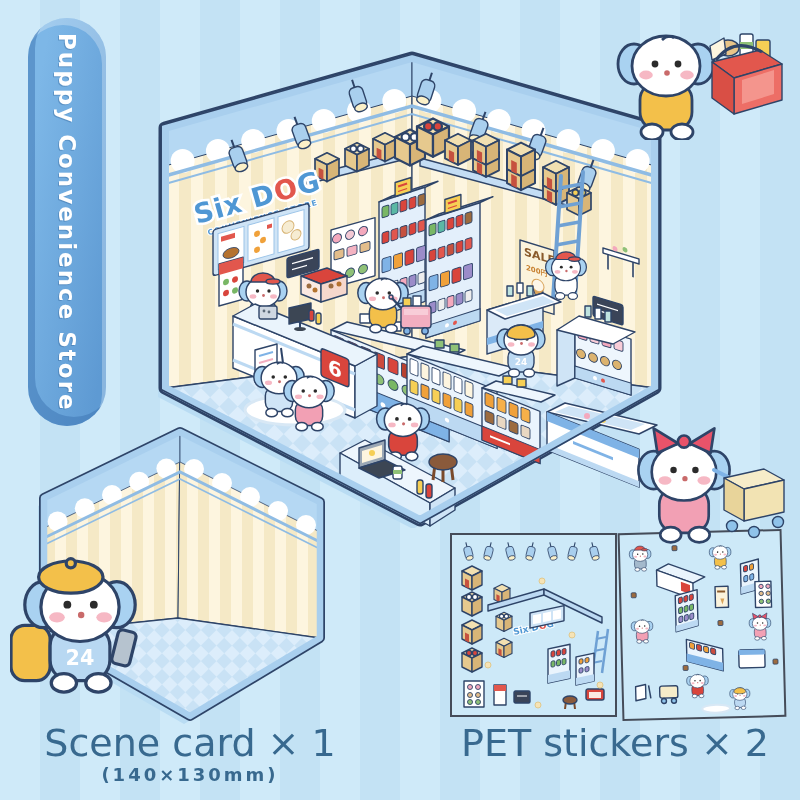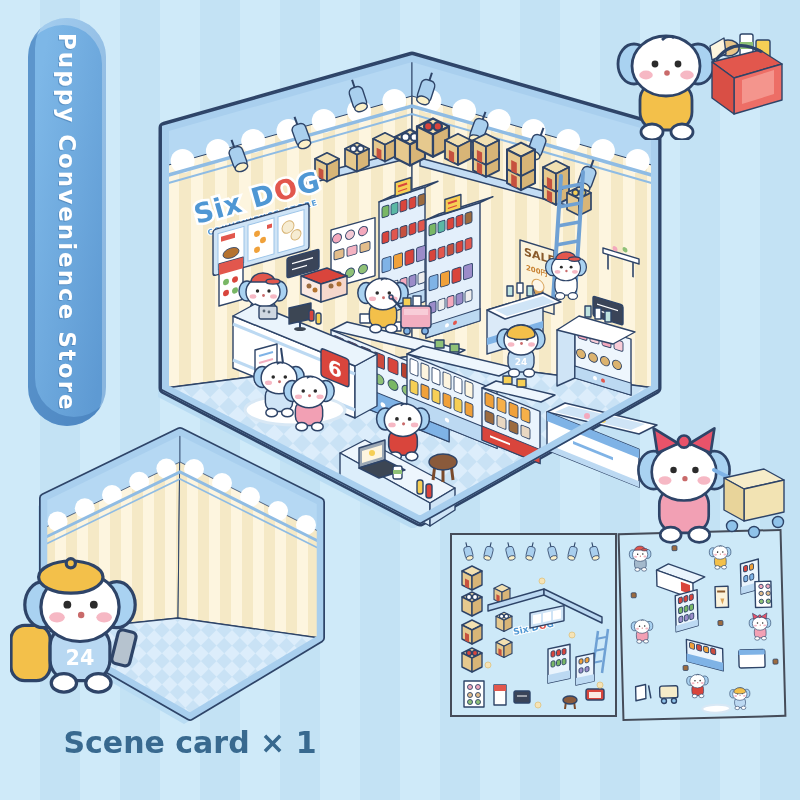--- a/index.html
+++ b/index.html
@@ -14,21 +14,21 @@
     box-shadow:inset 7px -9px 0 rgba(60,116,178,.5), inset -4px 7px 0 rgba(255,255,255,.28);
     display:flex;align-items:center;justify-content:center;
   }
   .banner span{
     writing-mode:vertical-rl;color:#ffffff;font-weight:bold;font-size:23px;
     letter-spacing:2px;text-shadow:1px 1px 0 rgba(44,92,144,.35);white-space:nowrap;
   }
   .abs{position:absolute;}
   .sheet{position:absolute;background:#cde9f8;border:2px solid #454c59;}
   .label{position:absolute;text-align:center;color:#38698f;}
-  .label .t{font-size:30px;font-weight:bold;line-height:34px;}
+  .label .t{font-size:38px;font-weight:normal;line-height:34px;}
   .label .s{font-size:18px;font-weight:bold;letter-spacing:3px;margin-top:4px;}
   svg{display:block;}
 </style>
 </head>
 <body>
 
 <div class="banner">
   <span>Puppy Convenience Store</span>
 </div>
 
@@ -1048,15 +1048,17 @@
       <polygon points="20,11 60,2 60,34 20,43" fill="#f2e3b3" stroke="#2e4468" stroke-width="1.4" stroke-linejoin="round"></polygon>
       <polygon points="0,0 20,11 20,43 0,32" fill="#e8d49a" stroke="#2e4468" stroke-width="1.4" stroke-linejoin="round"></polygon>
       <circle cx="8" cy="48" r="5.5" fill="#8fc3ea" stroke="#2e4468" stroke-width="1.4" stroke-linejoin="round"></circle>
       <circle cx="30" cy="54" r="5.5" fill="#8fc3ea" stroke="#2e4468" stroke-width="1.4" stroke-linejoin="round"></circle>
       <circle cx="54" cy="44" r="5.5" fill="#8fc3ea" stroke="#2e4468" stroke-width="1.4" stroke-linejoin="round"></circle>
     </g>
   </svg>
 
 <div class="label" style="left:40px;top:726px;width:300px;">
   <div class="t">Scene card × 1</div>
+  <div class="s">(140×130mm)</div>
 </div>
 <div class="label" style="left:445px;top:726px;width:340px;">
+  <div class="t">PET stickers × 2</div>
 </div>
 
 </body></html>

